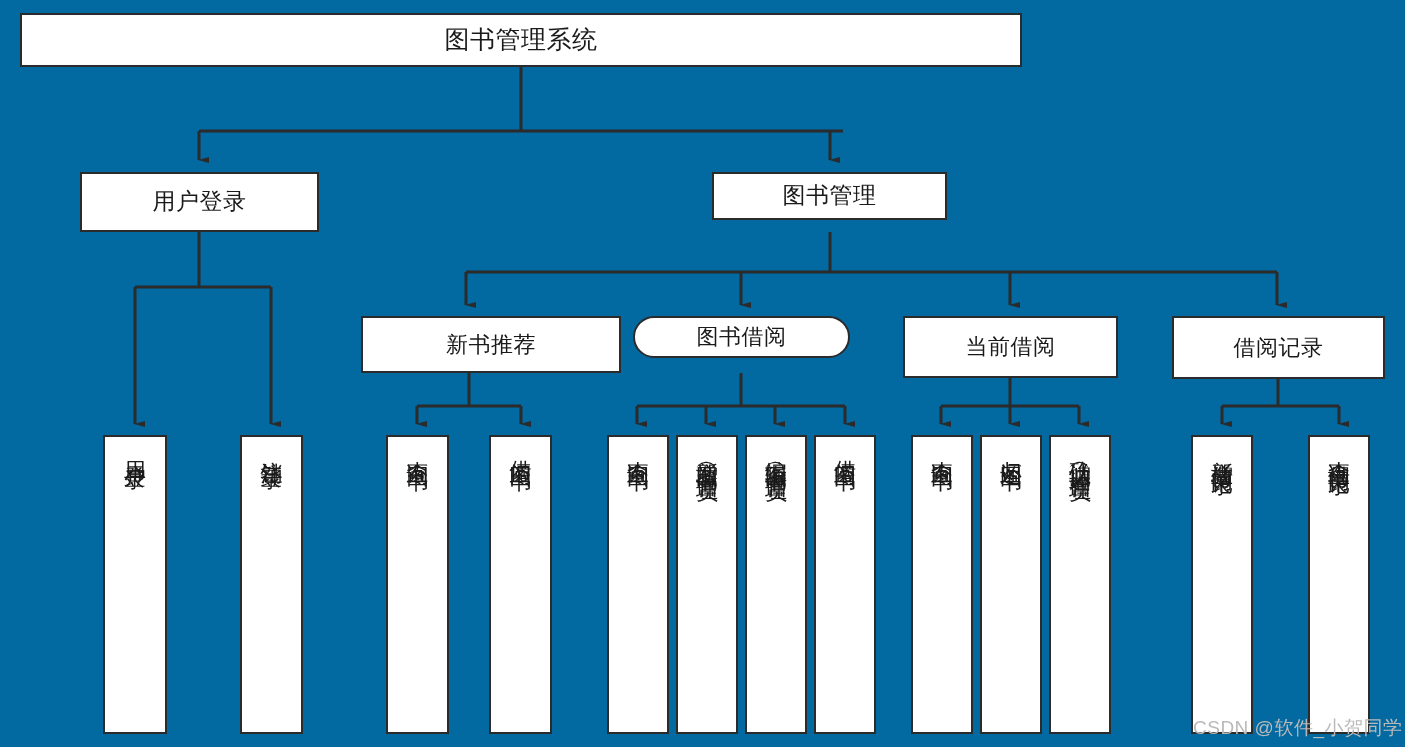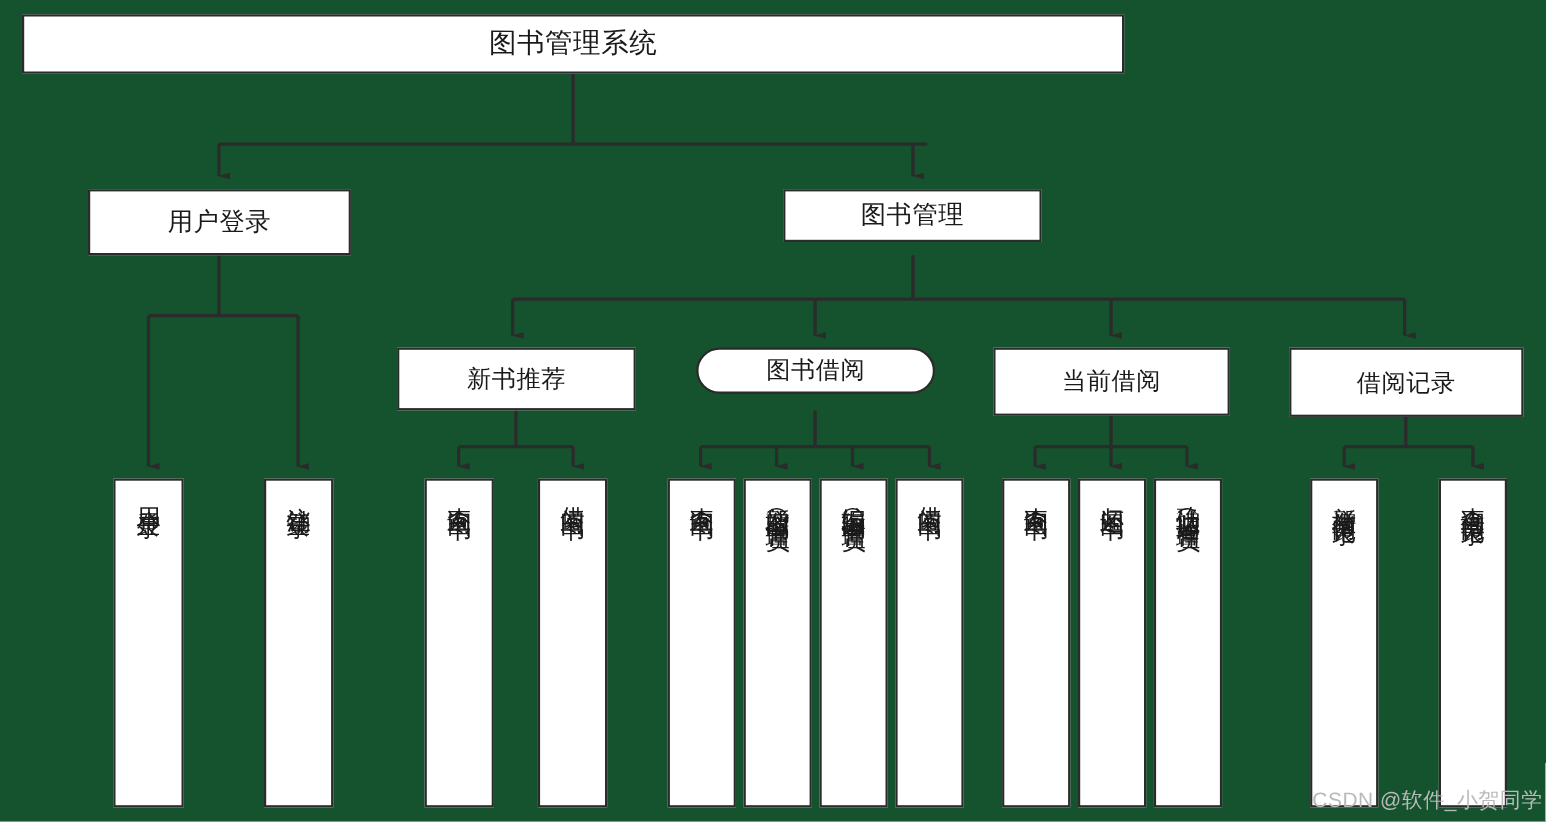--- a/index.html
+++ b/index.html
@@ -8,21 +8,21 @@
     padding: 0;
     background: #ffffff;
   }
   body {
     font-family: "Liberation Sans", "DejaVu Sans", sans-serif;
   }
   #canvas {
     position: relative;
     width: 1405px;
     height: 747px;
-    background: #14532d;
+    background: #0369a1;
     overflow: hidden;
   }
   #edges {
     position: absolute;
     left: 0;
     top: 0;
     width: 1405px;
     height: 747px;
     pointer-events: none;
   }
@@ -134,21 +134,21 @@
   </div>
 
   <div class="node horiz lvl2" style="left:80px; top:172px; width:239px; height:60px;">
     <span class="label">用户登录</span>
   </div>
 
   <div class="node horiz lvl2" style="left:712px; top:172px; width:235px; height:48px;">
     <span class="label">图书管理</span>
   </div>
 
-  <div class="node horiz lvl3" style="left:361px; top:316px; width:217px; height:57px;">
+  <div class="node horiz lvl3" style="left:361px; top:316px; width:260px; height:57px;">
     <span class="label">新书推荐</span>
   </div>
 
   <div class="node horiz lvl3" style="left:633px; top:316px; width:217px; height:42px;border-radius:23px;">
     <span class="label">图书借阅</span>
   </div>
 
   <div class="node horiz lvl3" style="left:903px; top:316px; width:215px; height:62px;">
     <span class="label">当前借阅</span>
   </div>

